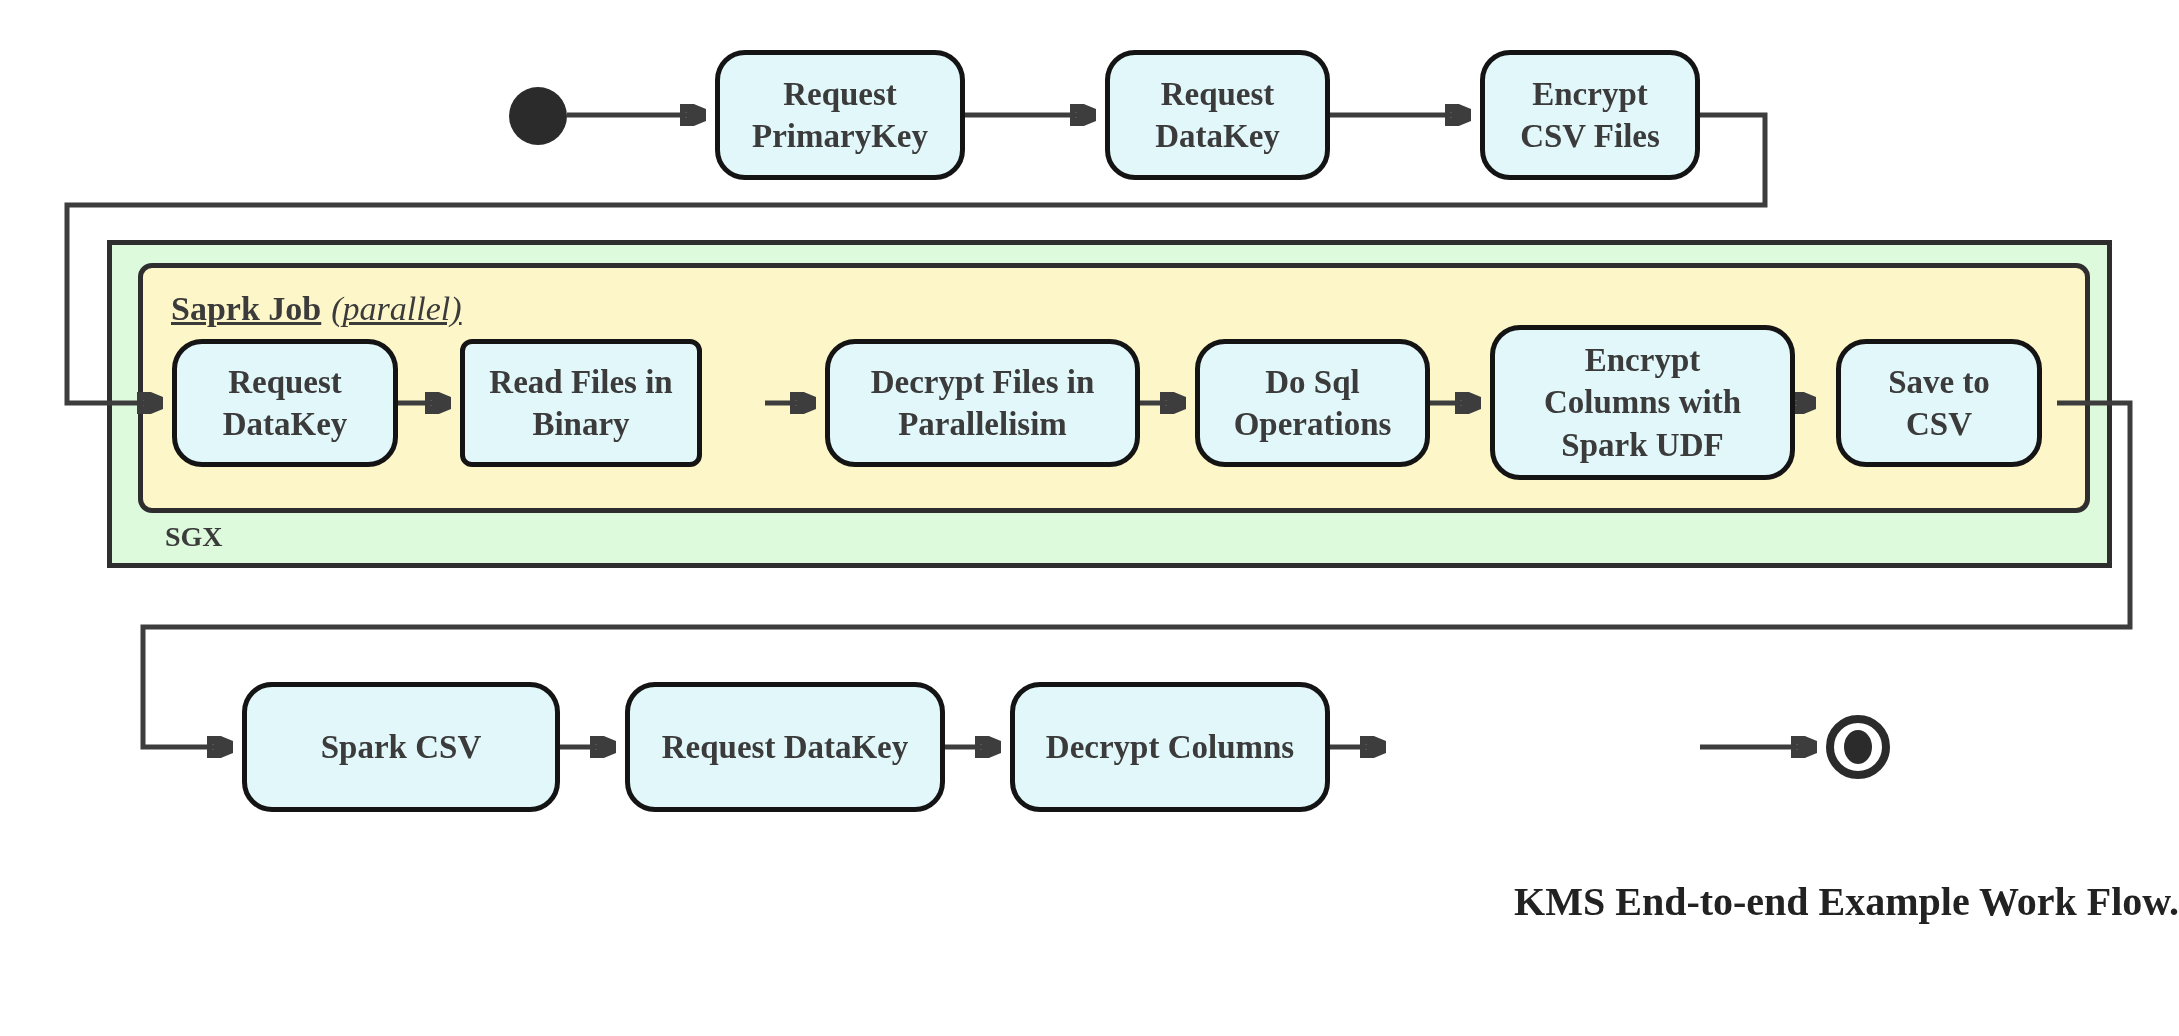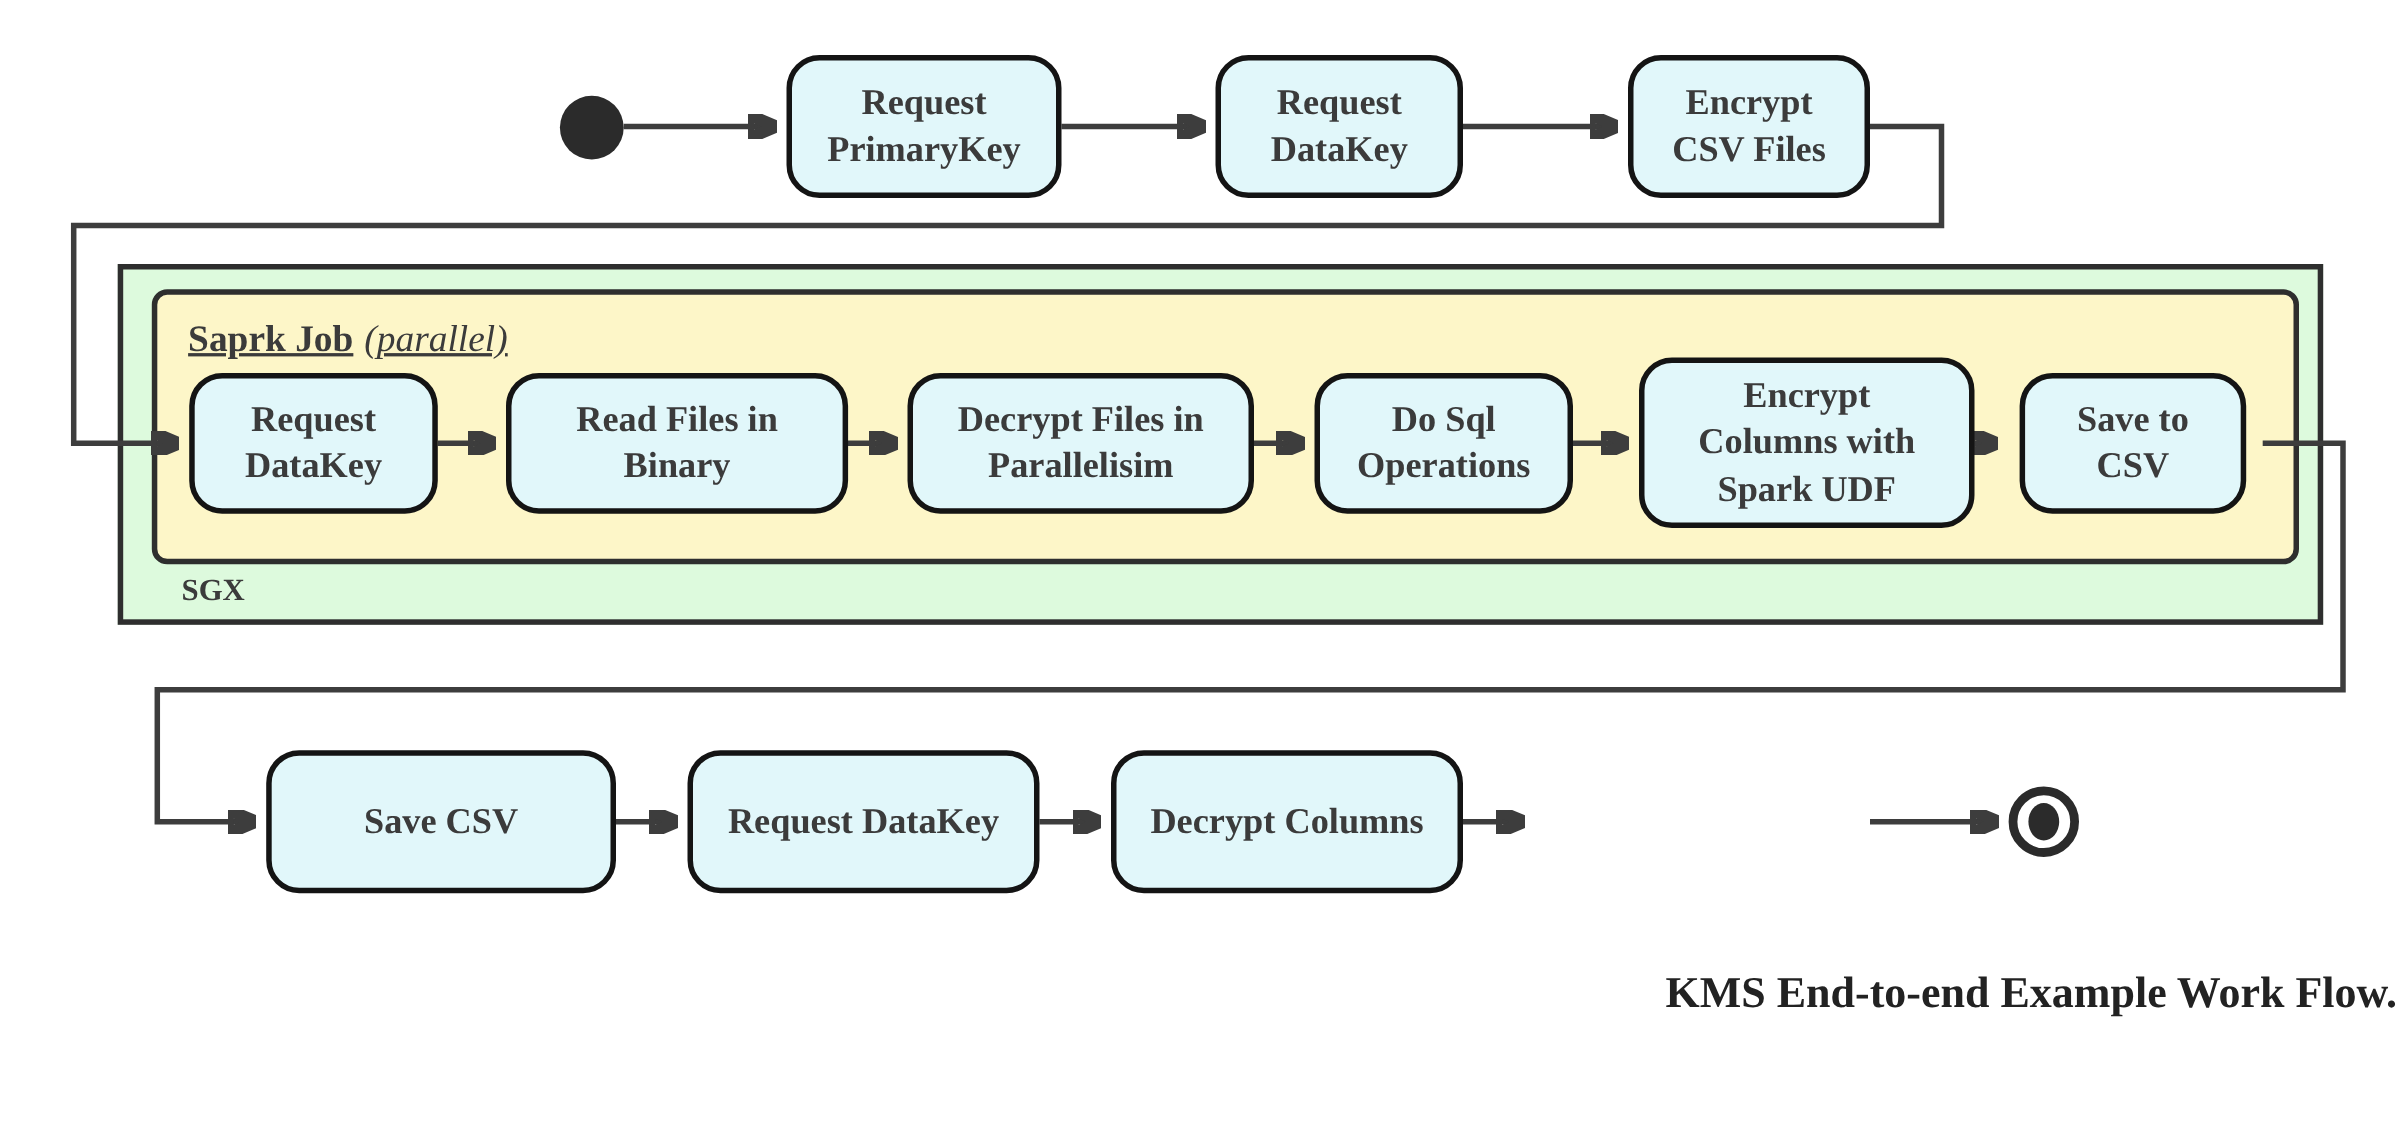--- a/index.html
+++ b/index.html
@@ -88,21 +88,21 @@
 
   
   .n-top { top: 50px; height: 130px; }
   #node-request-primarykey { left: 715px; width: 250px; }
   #node-request-datakey-top { left: 1105px; width: 225px; }
   #node-encrypt-csv-files { left: 1480px; width: 220px; }
 
   
   .n-sgx { top: 339px; height: 128px; }
   #node-sgx-request-datakey { left: 172px; width: 226px; }
-  #node-read-files-binary { left: 460px; width: 311px; }
+  #node-read-files-binary { left: 460px; width: 242px; border-radius: 12px; }
   #node-decrypt-files { left: 825px; width: 315px; }
   #node-do-sql { left: 1195px; width: 235px; padding: 4px 24px; }
   #node-encrypt-columns { left: 1490px; width: 305px; top: 325px; height: 155px; padding: 4px 40px; }
   #node-save-to-csv { left: 1836px; width: 206px; }
 
   
   .n-bottom { top: 682px; height: 130px; }
   #node-read-csv { left: 242px; width: 318px; }
   #node-request-datakey-bottom { left: 625px; width: 320px; }
   #node-decrypt-columns { left: 1010px; width: 320px; }
@@ -190,21 +190,21 @@
   <div class="node n-top" id="node-request-datakey-top">Request DataKey</div>
   <div class="node n-top" id="node-encrypt-csv-files">Encrypt CSV Files</div>
 
   <div class="node n-sgx" id="node-sgx-request-datakey">Request DataKey</div>
   <div class="node n-sgx" id="node-read-files-binary">Read Files in Binary</div>
   <div class="node n-sgx" id="node-decrypt-files">Decrypt Files in Parallelisim</div>
   <div class="node n-sgx" id="node-do-sql">Do Sql Operations</div>
   <div class="node n-sgx" id="node-encrypt-columns">Encrypt Columns with Spark UDF</div>
   <div class="node n-sgx" id="node-save-to-csv">Save to CSV</div>
 
-  <div class="node n-bottom" id="node-read-csv">Save CSV</div>
+  <div class="node n-bottom" id="node-read-csv">Spark CSV</div>
   <div class="node n-bottom" id="node-request-datakey-bottom">Request DataKey</div>
   <div class="node n-bottom" id="node-decrypt-columns">Decrypt Columns</div>
 
   <div class="end-state">
     <div class="dot"></div>
   </div>
 
   <div class="caption">KMS End-to-end Example Work Flow.</div>
 
 </div>

